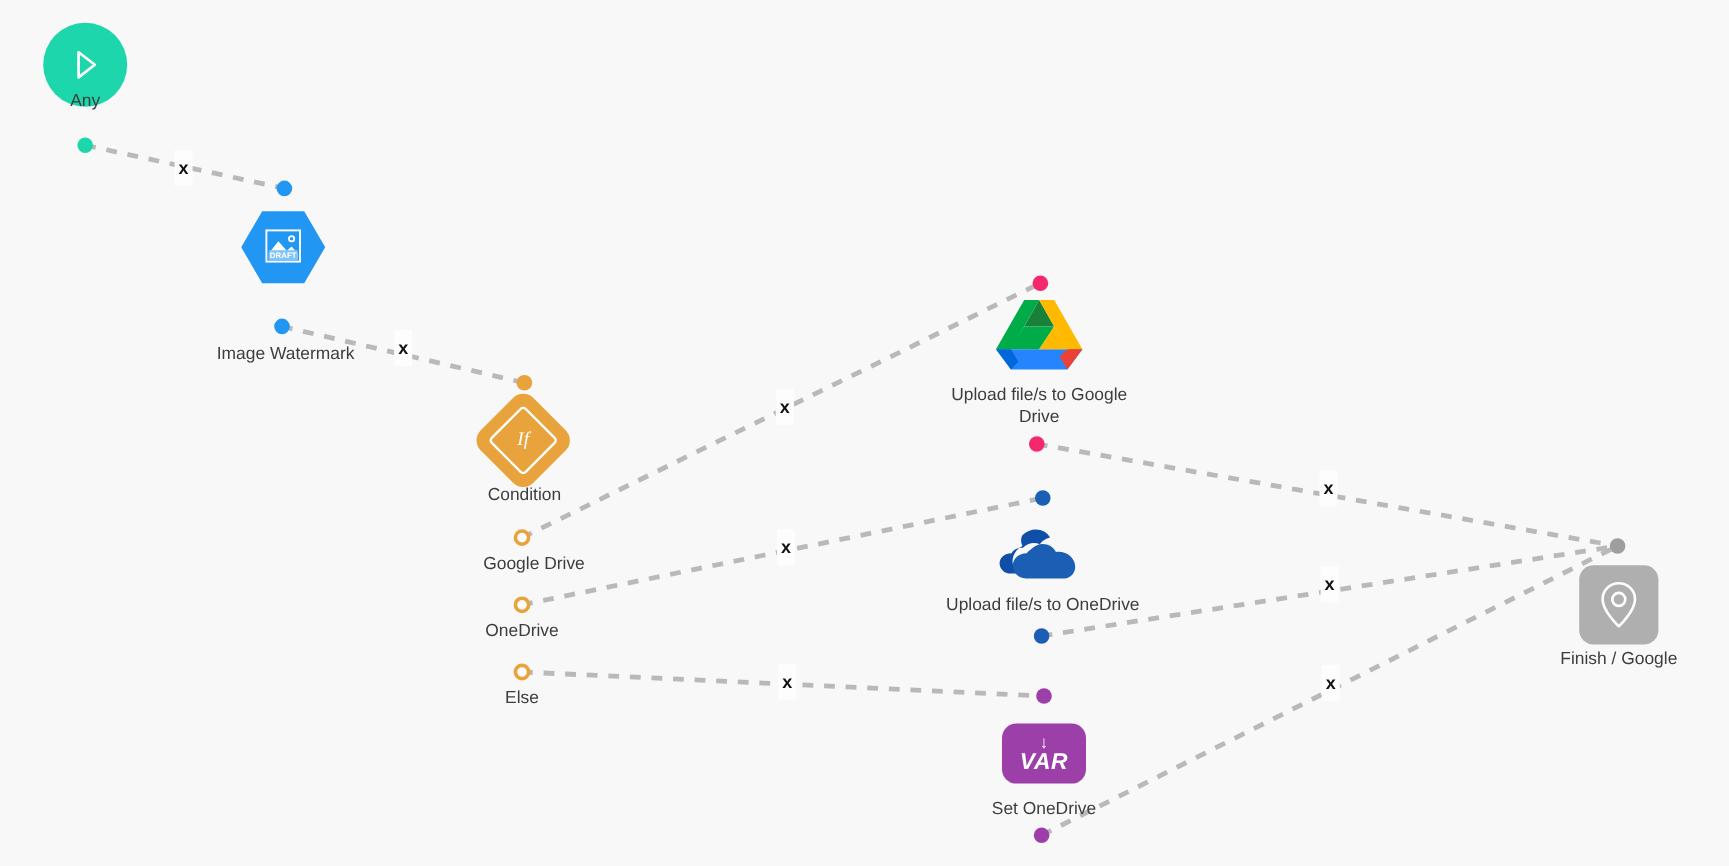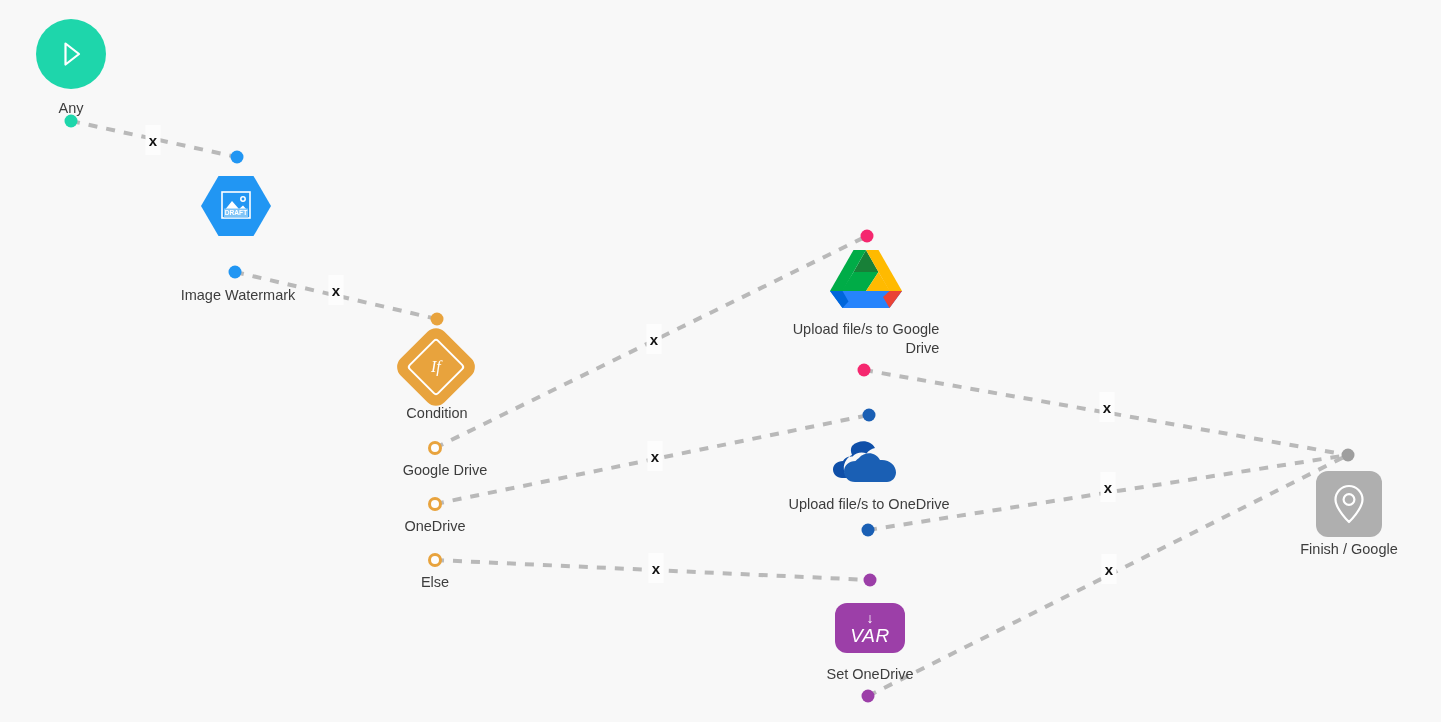--- a/index.html
+++ b/index.html
@@ -108,21 +108,21 @@
   
   .var-box {
     width: 70px; height: 50px;
     background: #9c3fa8;
     border-radius: 12px;
     display: flex; flex-direction: column;
     align-items: center; justify-content: center;
     color: #fff;
   }
   .var-arrow { font-size: 14px; line-height: 1; margin-bottom: 1px; }
-  .var-text  { font-size: 19px; font-weight: normal; font-style: italic; line-height: 1; letter-spacing: .5px; }
+  .var-text  { font-size: 19px; font-weight: bold; font-style: italic; line-height: 1; letter-spacing: .5px; }
 
   
   .finish-box {
     width: 66px; height: 66px;
     background: #afafaf;
     border-radius: 12px;
     display: flex; align-items: center; justify-content: center;
   }
 
   .icon-box { display: flex; align-items: center; justify-content: center; }
@@ -145,21 +145,21 @@
 
   <div class="node" id="node-start" style="left: 71px; top: 54px;">
     <div class="start-circle">
       <span class="icon-box">
         <svg width="34" height="34" viewBox="0 0 34 34">
           <path d="M11.5 6.5 L25 17 L11.5 27.5 Z" fill="none" stroke="#ffffff" stroke-width="2.2" stroke-linejoin="round"></path>
         </svg>
       </span>
     </div>
   </div>
-  <div class="port-label" id="label-start" style="left: 71px; top: 100px;">Any</div>
+  <div class="port-label" id="label-start" style="left: 71px; top: 76px;">Any</div>
 
   <div class="node" id="node-image-watermark" style="left: 236px; top: 205px;">
     <div class="hexagon">
       <svg width="70" height="62" viewBox="0 0 70 62" style="position:absolute;left:0;top:0;">
         <polygon points="17.5,1 52.5,1 70,31 52.5,61 17.5,61 0,31" fill="#2196f3"></polygon>
       </svg>
       <span class="icon-box" style="position:relative;">
         <svg width="34" height="34" viewBox="0 0 34 34">
           <rect x="3" y="4" width="28" height="26" fill="none" stroke="#ffffff" stroke-width="1.6"></rect>
           <circle cx="24" cy="11" r="2.2" fill="none" stroke="#ffffff" stroke-width="1.5"></circle>
@@ -190,21 +190,21 @@
         <polygon points="24.5,26 37,4 24.5,4 1,45 13.5,45" fill="#00ac47"></polygon>
         <polygon points="37,4 49.5,4 73,45 60.5,45 49.5,26" fill="#ffba00"></polygon>
         <polygon points="1,45 13.5,45 60.5,45 73,45 60.5,62 13.5,62" fill="#2684fc"></polygon>
         <polygon points="73,45 60.5,62 54,51 60.5,45" fill="#ea4335"></polygon>
         <polygon points="1,45 13.5,45 19.5,55.5 13.5,62" fill="#0066da"></polygon>
         <polygon points="24.5,26 49.5,26 37,45 12.5,45" fill="#00ac47"></polygon>
         <polygon points="37,45 49.5,26 61,45" fill="#ffba00"></polygon>
       </svg>
     </span>
   </div>
-  <div class="port-label" id="label-google-drive" style="text-align: right; line-height: 1.28; white-space: pre-line; left: 866px; top: 320px;">Upload file/s to Google
+  <div class="port-label" id="label-google-drive" style="text-align: center; line-height: 1.28; white-space: pre-line; left: 866px; top: 320px;">Upload file/s to Google
 Drive</div>
 
   <div class="node" id="node-onedrive" style="left: 866px; top: 461px;">
     <span class="icon-box">
       <svg width="70" height="48" viewBox="0 0 70 48">
         <path d="M21 9 C28 2 40 3 44 11 C40.5 11.8 37.5 13.8 35.5 16.5
                  C31 14.5 25 15.5 21.5 19.5 C17 19 13.5 21 12 24
                  C6 24 2 28 2 32.5 C2 37 6 41 11 41 L18 41
                  C12 37 11 28 16 22 C17.5 20.2 19 19 21 18 C19.5 14.5 19.5 11.5 21 9 Z" fill="#0f4fa8"></path>
         <path d="M28 21 C34 14 45 15 49 23 C58 22 65 28 65 35.5

